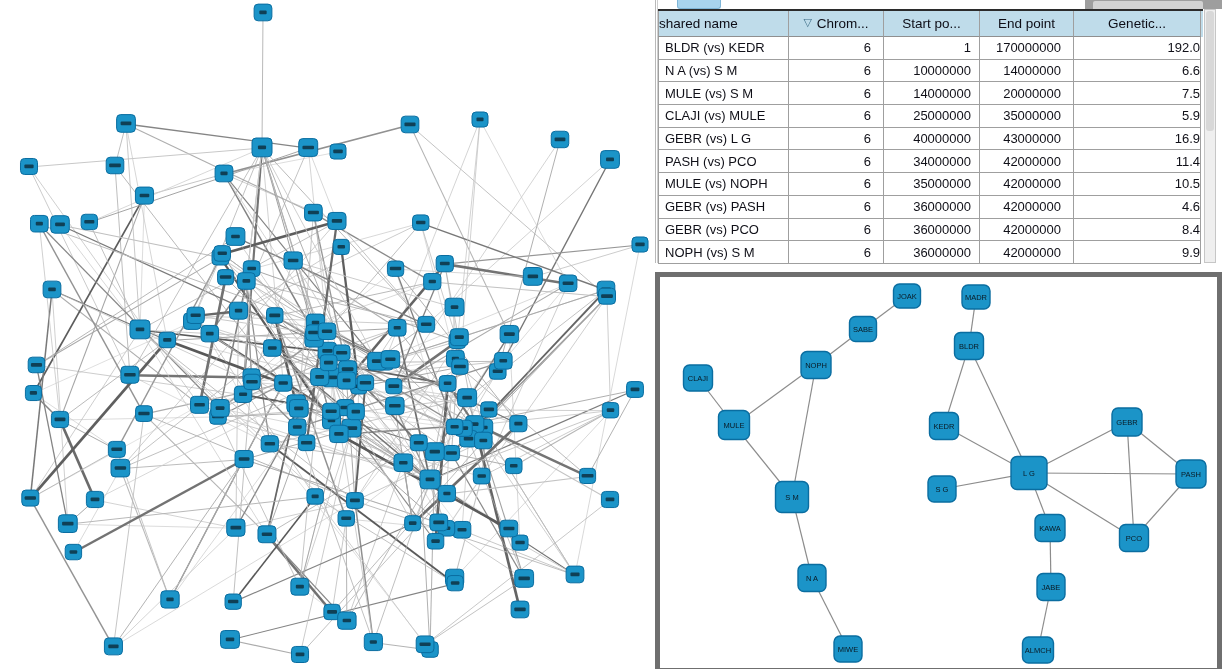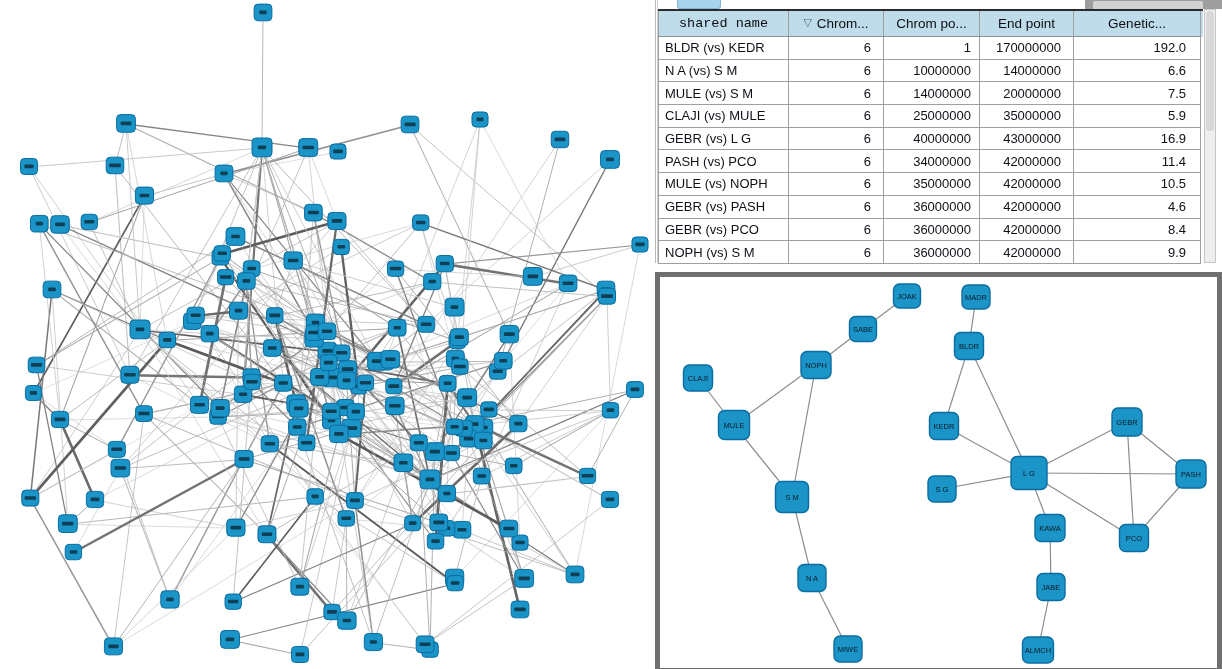--- a/index.html
+++ b/index.html
@@ -22,25 +22,25 @@
      background:#d2d2d2;border-radius:2px 2px 0 0;}
   #tablewrap{position:absolute;left:3px;top:9px;width:545px;border-top:2px solid #2b2b2b;}
   .trow{display:flex;height:22.7px;}
   .trow.hrow{height:26px;background:#bfdcea;}
   .tcell{box-sizing:border-box;border-right:1px solid #9f9f9f;border-bottom:1px solid #9f9f9f;
      font-size:13px;color:#101018;display:flex;align-items:center;overflow:hidden;white-space:nowrap;
      background:transparent;}
   .trow .tcell:first-child{border-left:1px solid #9f9f9f;}
   .hrow .tcell{justify-content:center;font-size:13.5px;color:#0d0d16;border-bottom:1px solid #8f8f8f;}
   .c0{width:131px;padding-left:6px;justify-content:flex-start;}
-  .hrow .c0{padding-left:0;justify-content:center;font-family:Liberation Mono, monospace;}
+  .hrow .c0{padding-left:0;justify-content:flex-start;}
   .c1{width:95px;justify-content:flex-end;padding-right:12px;}
   .c2{width:96px;justify-content:flex-end;padding-right:8px;}
   .c3{width:94px;justify-content:flex-end;padding-right:12px;}
-  .c4{width:127px;justify-content:flex-end;padding-right:14px;}
+  .c4{width:127px;justify-content:flex-end;padding-right:0;}
   .hrow .c1,.hrow .c2,.hrow .c3,.hrow .c4{justify-content:center;padding-right:0;}
   .filter-glyph{font-size:11px;color:#3c6c86;margin-right:5px;transform:translateY(-1px);}
   #vscroll{position:absolute;left:549px;top:9px;width:12px;height:254px;background:#efefef;
      border:1px solid #c6c6c6;box-sizing:border-box;}
   #vscroll .vthumb{position:absolute;left:1px;top:1px;width:8px;height:120px;background:#d8d8d8;border-radius:3px;}
 
   
   #sel-panel{position:absolute;left:655px;top:272px;width:567px;height:401px;
      background:#ffffff;border:5px solid #6f6f6f;box-sizing:border-box;}
   #right-svg{position:absolute;left:0;top:0;}
@@ -1072,21 +1072,21 @@
     <div id="tablewrap">
         <div class="trow hrow">
           <div class="tcell c0">
             <span>shared name</span>
           </div>
           <div class="tcell c1">
             <span class="filter-glyph">▽</span>
             <span>Chrom...</span>
           </div>
           <div class="tcell c2">
-            <span>Chrom po...</span>
+            <span>Start po...</span>
           </div>
           <div class="tcell c3">
             <span>End point</span>
           </div>
           <div class="tcell c4">
             <span>Genetic...</span>
           </div>
         </div>
         <div class="trow">
           <div class="tcell c0">BLDR (vs) KEDR</div>

